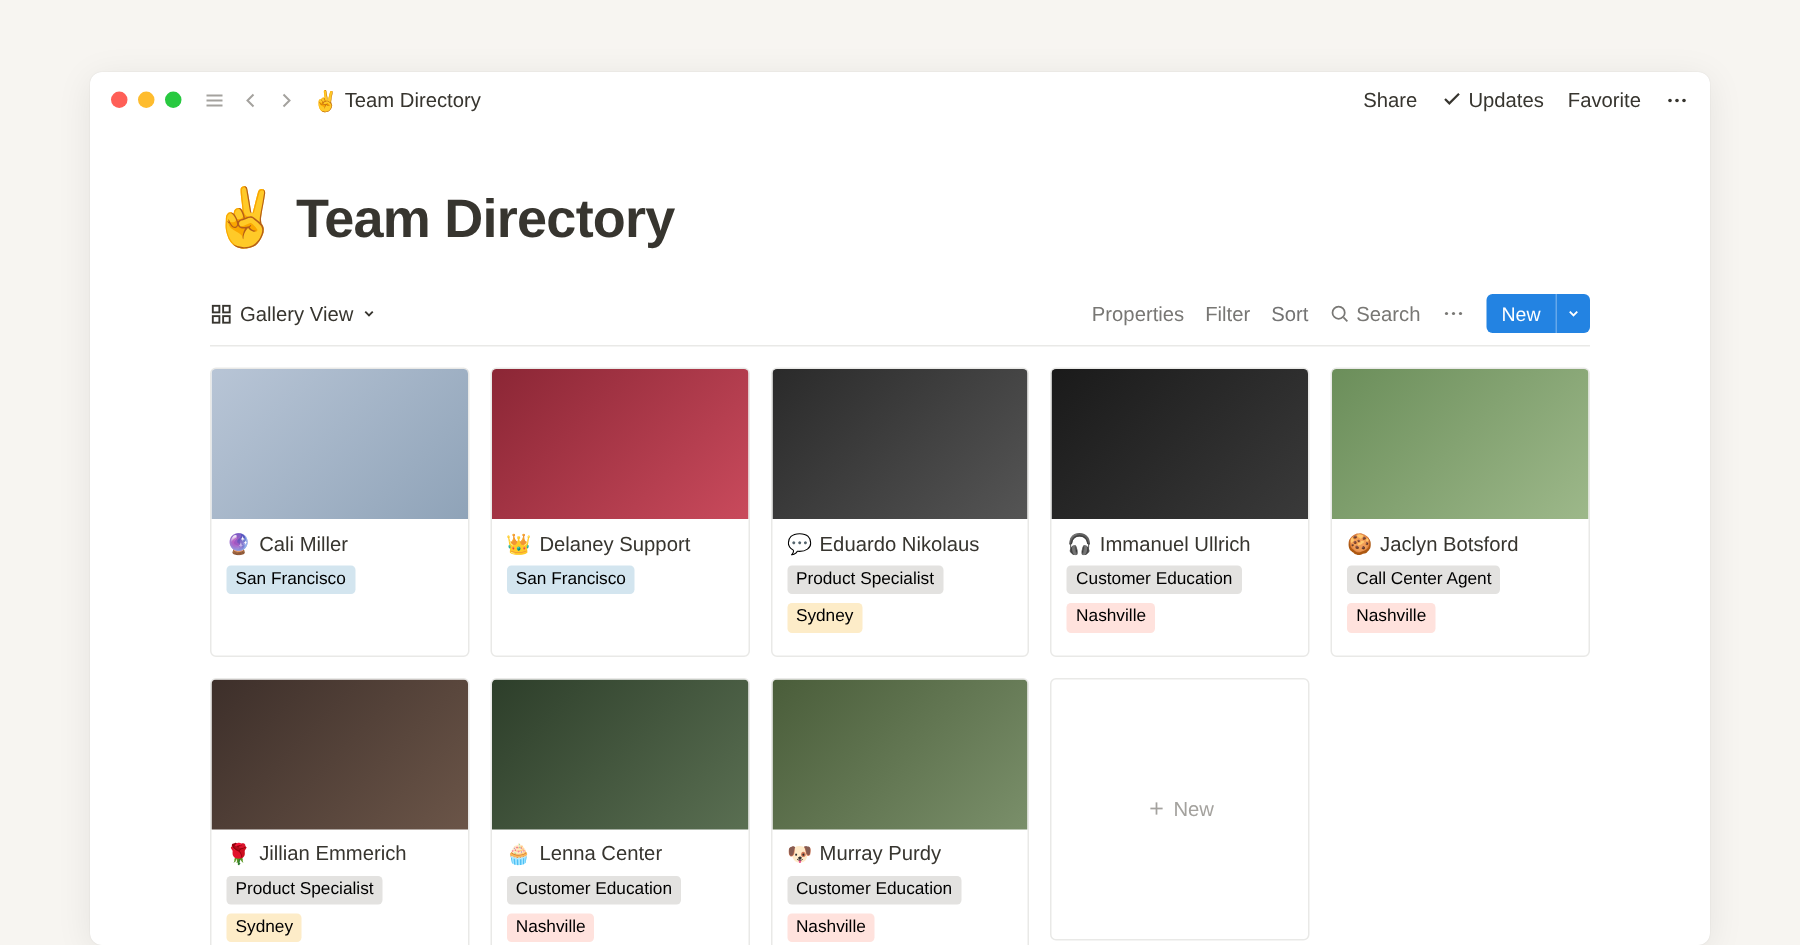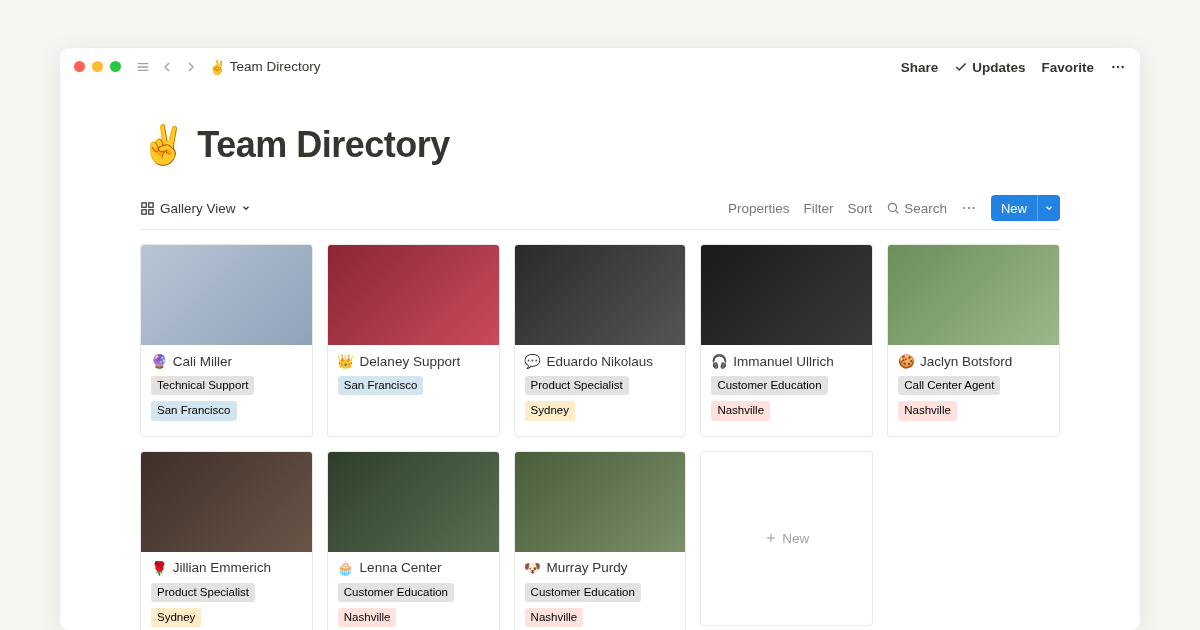--- a/index.html
+++ b/index.html
@@ -30,21 +30,21 @@
   color: #37352f;
 }
 .traffic { display: flex; gap: 7px; margin-right: 6px; }
 .dot { width: 11px; height: 11px; border-radius: 50%; }
 .dot.r { background: #ff5f57; }
 .dot.y { background: #febc2e; }
 .dot.g { background: #28c940; }
 .tb-icon { color: #a4a29e; display: inline-flex; align-items: center; justify-content: center; }
 .tb-icon svg { width: 16px; height: 16px; }
 .breadcrumb { display: flex; align-items: center; gap: 4px; margin-left: 2px; }
-.titlebar-right { margin-left: auto; display: flex; align-items: flex-end; gap: 16px; font-size: 13.5px; color: #37352f; font-weight: bold; }
+.titlebar-right { margin-left: auto; display: flex; align-items: flex-start; gap: 16px; font-size: 13.5px; color: #37352f; }
 .titlebar-right .item { display: flex; align-items: center; gap: 4px; cursor: pointer; }
 
 .content { padding: 0 80px; overflow: hidden; }
 
 .page-title { display: flex; align-items: center; gap: 10px; margin-top: 38px; margin-bottom: 28px; }
 .page-title .emoji { font-size: 38px; }
 .page-title h1 { font-size: 36px; font-weight: 700; color: #37352f; letter-spacing: -0.5px; }
 
 .db-toolbar {
   display: flex;
@@ -216,21 +216,20 @@
     </div>
 
     <div class="gallery" id="gallery">
         <div class="card">
           <div class="card-img av0"></div>
           <div class="card-body">
             <div class="card-name">
               <span>🔮</span>
               <span>Cali Miller</span>
             </div>
-            <div class="tag-row"><span class="tag" style="background: rgb(227, 226, 224);">Technical Support</span></div>
             <div class="tag-row"><span class="tag" style="background: rgb(211, 229, 239);">San Francisco</span></div>
           </div>
         </div>
         <div class="card">
           <div class="card-img av1"></div>
           <div class="card-body">
             <div class="card-name">
               <span>👑</span>
               <span>Delaney Support</span>
             </div>

